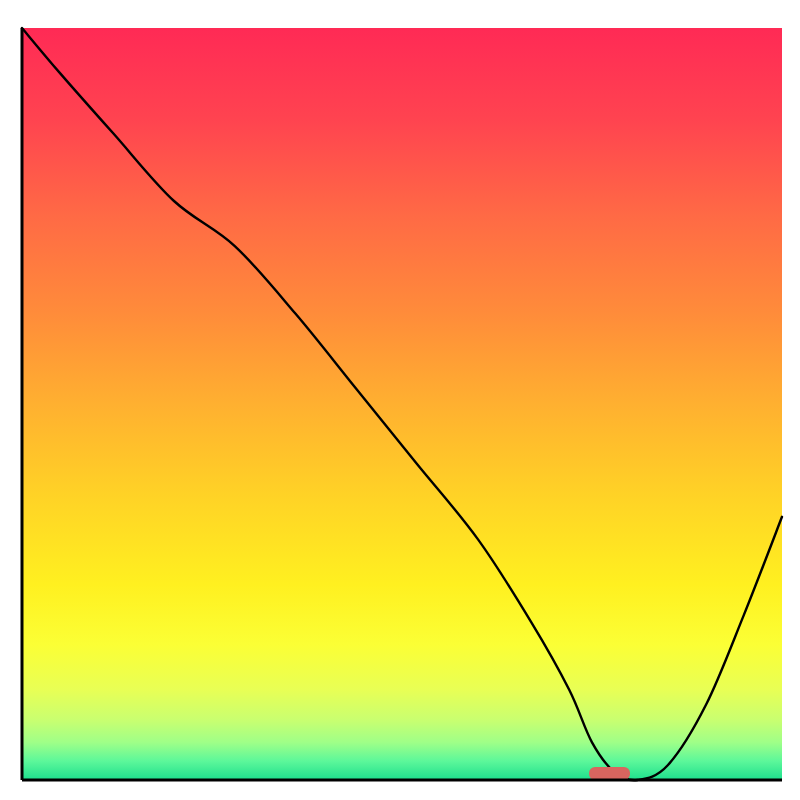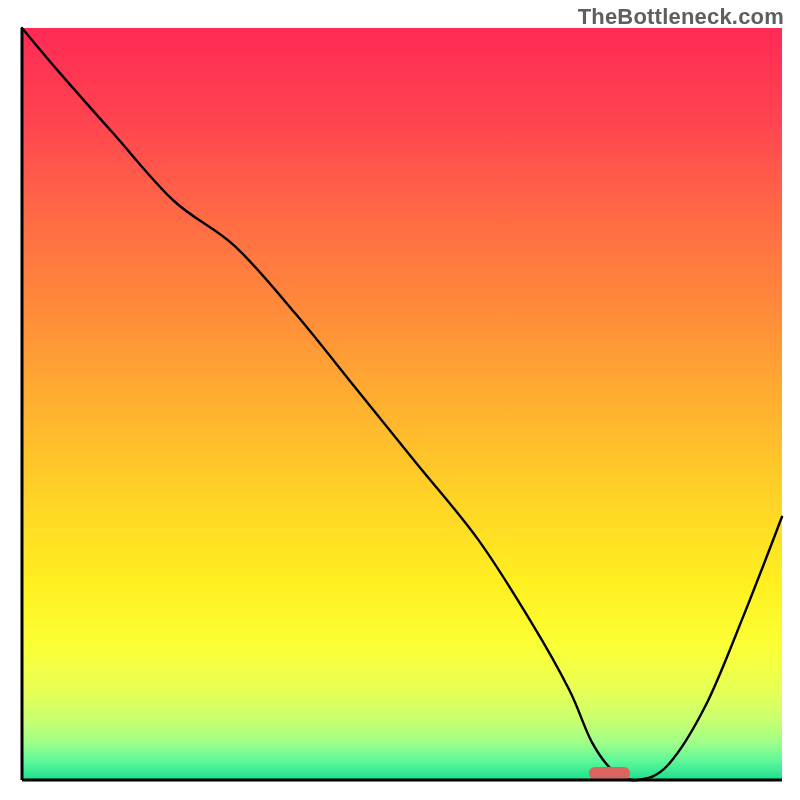--- a/index.html
+++ b/index.html
@@ -29,21 +29,20 @@
     position: absolute;
     top: 0;
     left: 0;
     width: 800px;
     height: 800px;
   }
 </style>
 </head>
 <body>
 <div class="wrap">
-  <div class="watermark">TheBottleneck.com</div>
   <svg class="chart" viewBox="0 0 800 800" preserveAspectRatio="none">
     <defs>
       <linearGradient id="bg-grad" x1="0" y1="0" x2="0" y2="1">
 
       <stop offset="0.00%" stop-color="#ff2a55"></stop>
           <stop offset="12.00%" stop-color="#ff4350"></stop>
           <stop offset="25.00%" stop-color="#ff6a45"></stop>
           <stop offset="38.00%" stop-color="#ff8c3a"></stop>
           <stop offset="50.00%" stop-color="#ffb030"></stop>
           <stop offset="62.00%" stop-color="#ffd226"></stop>

